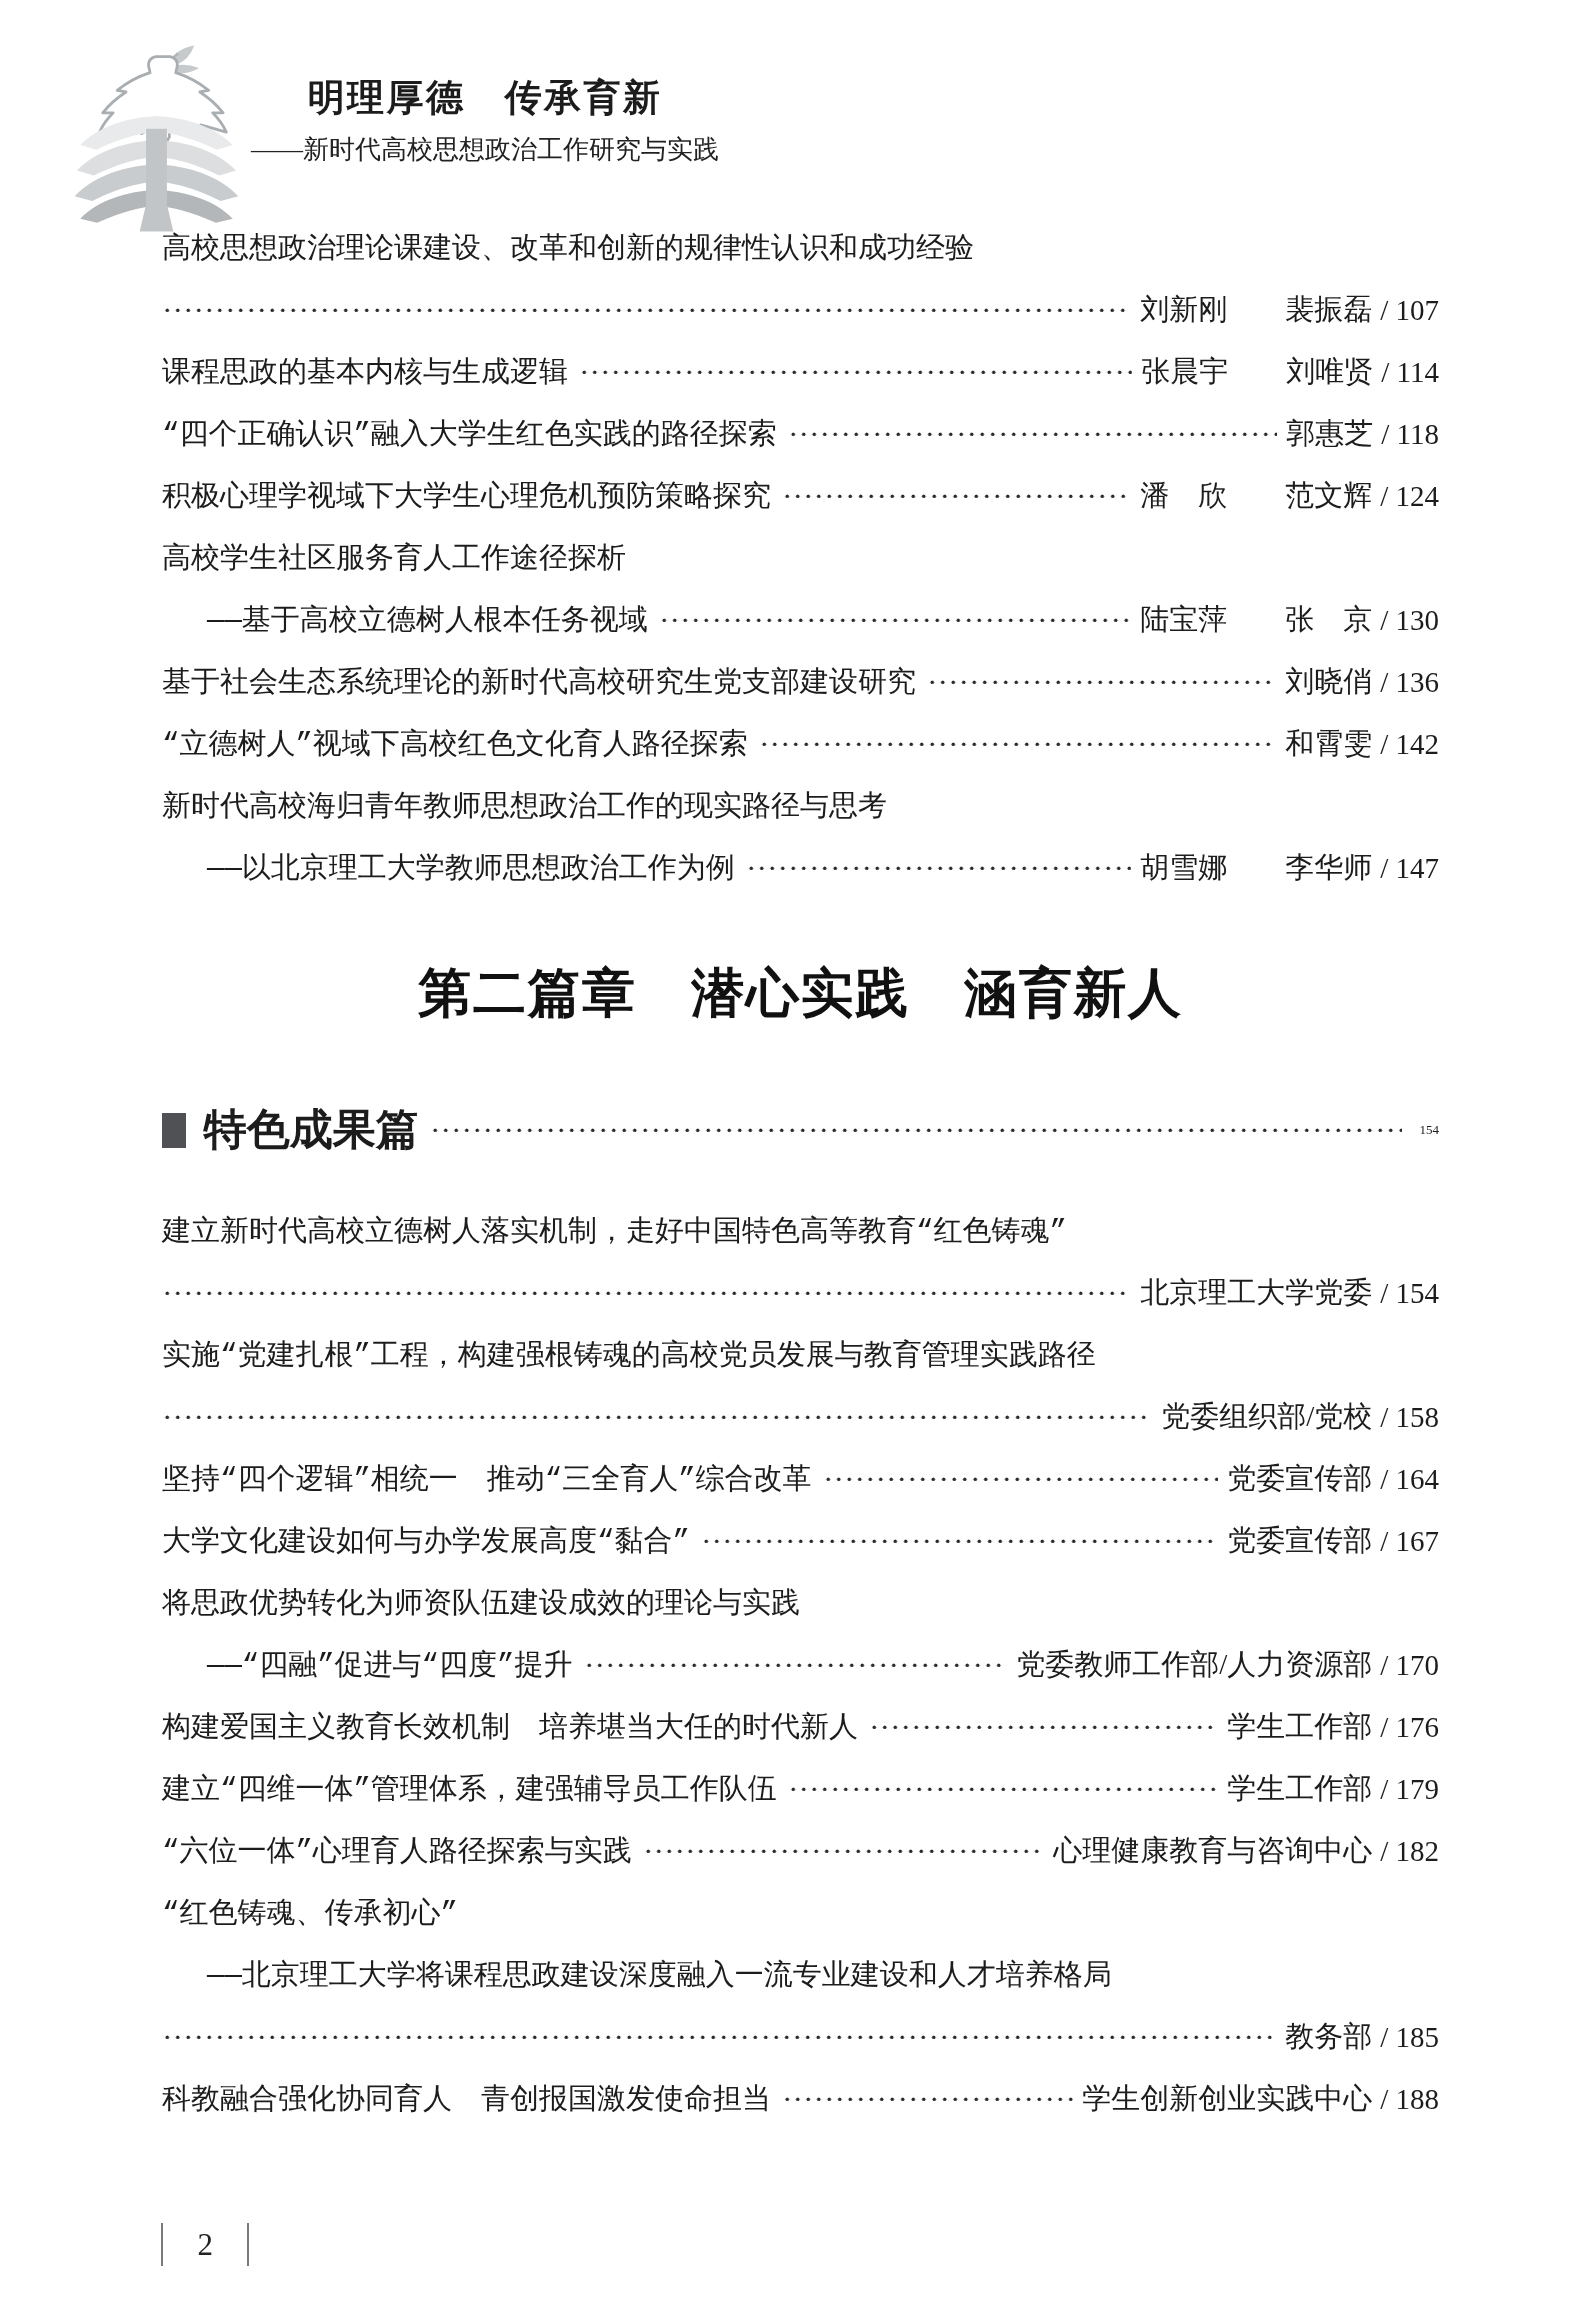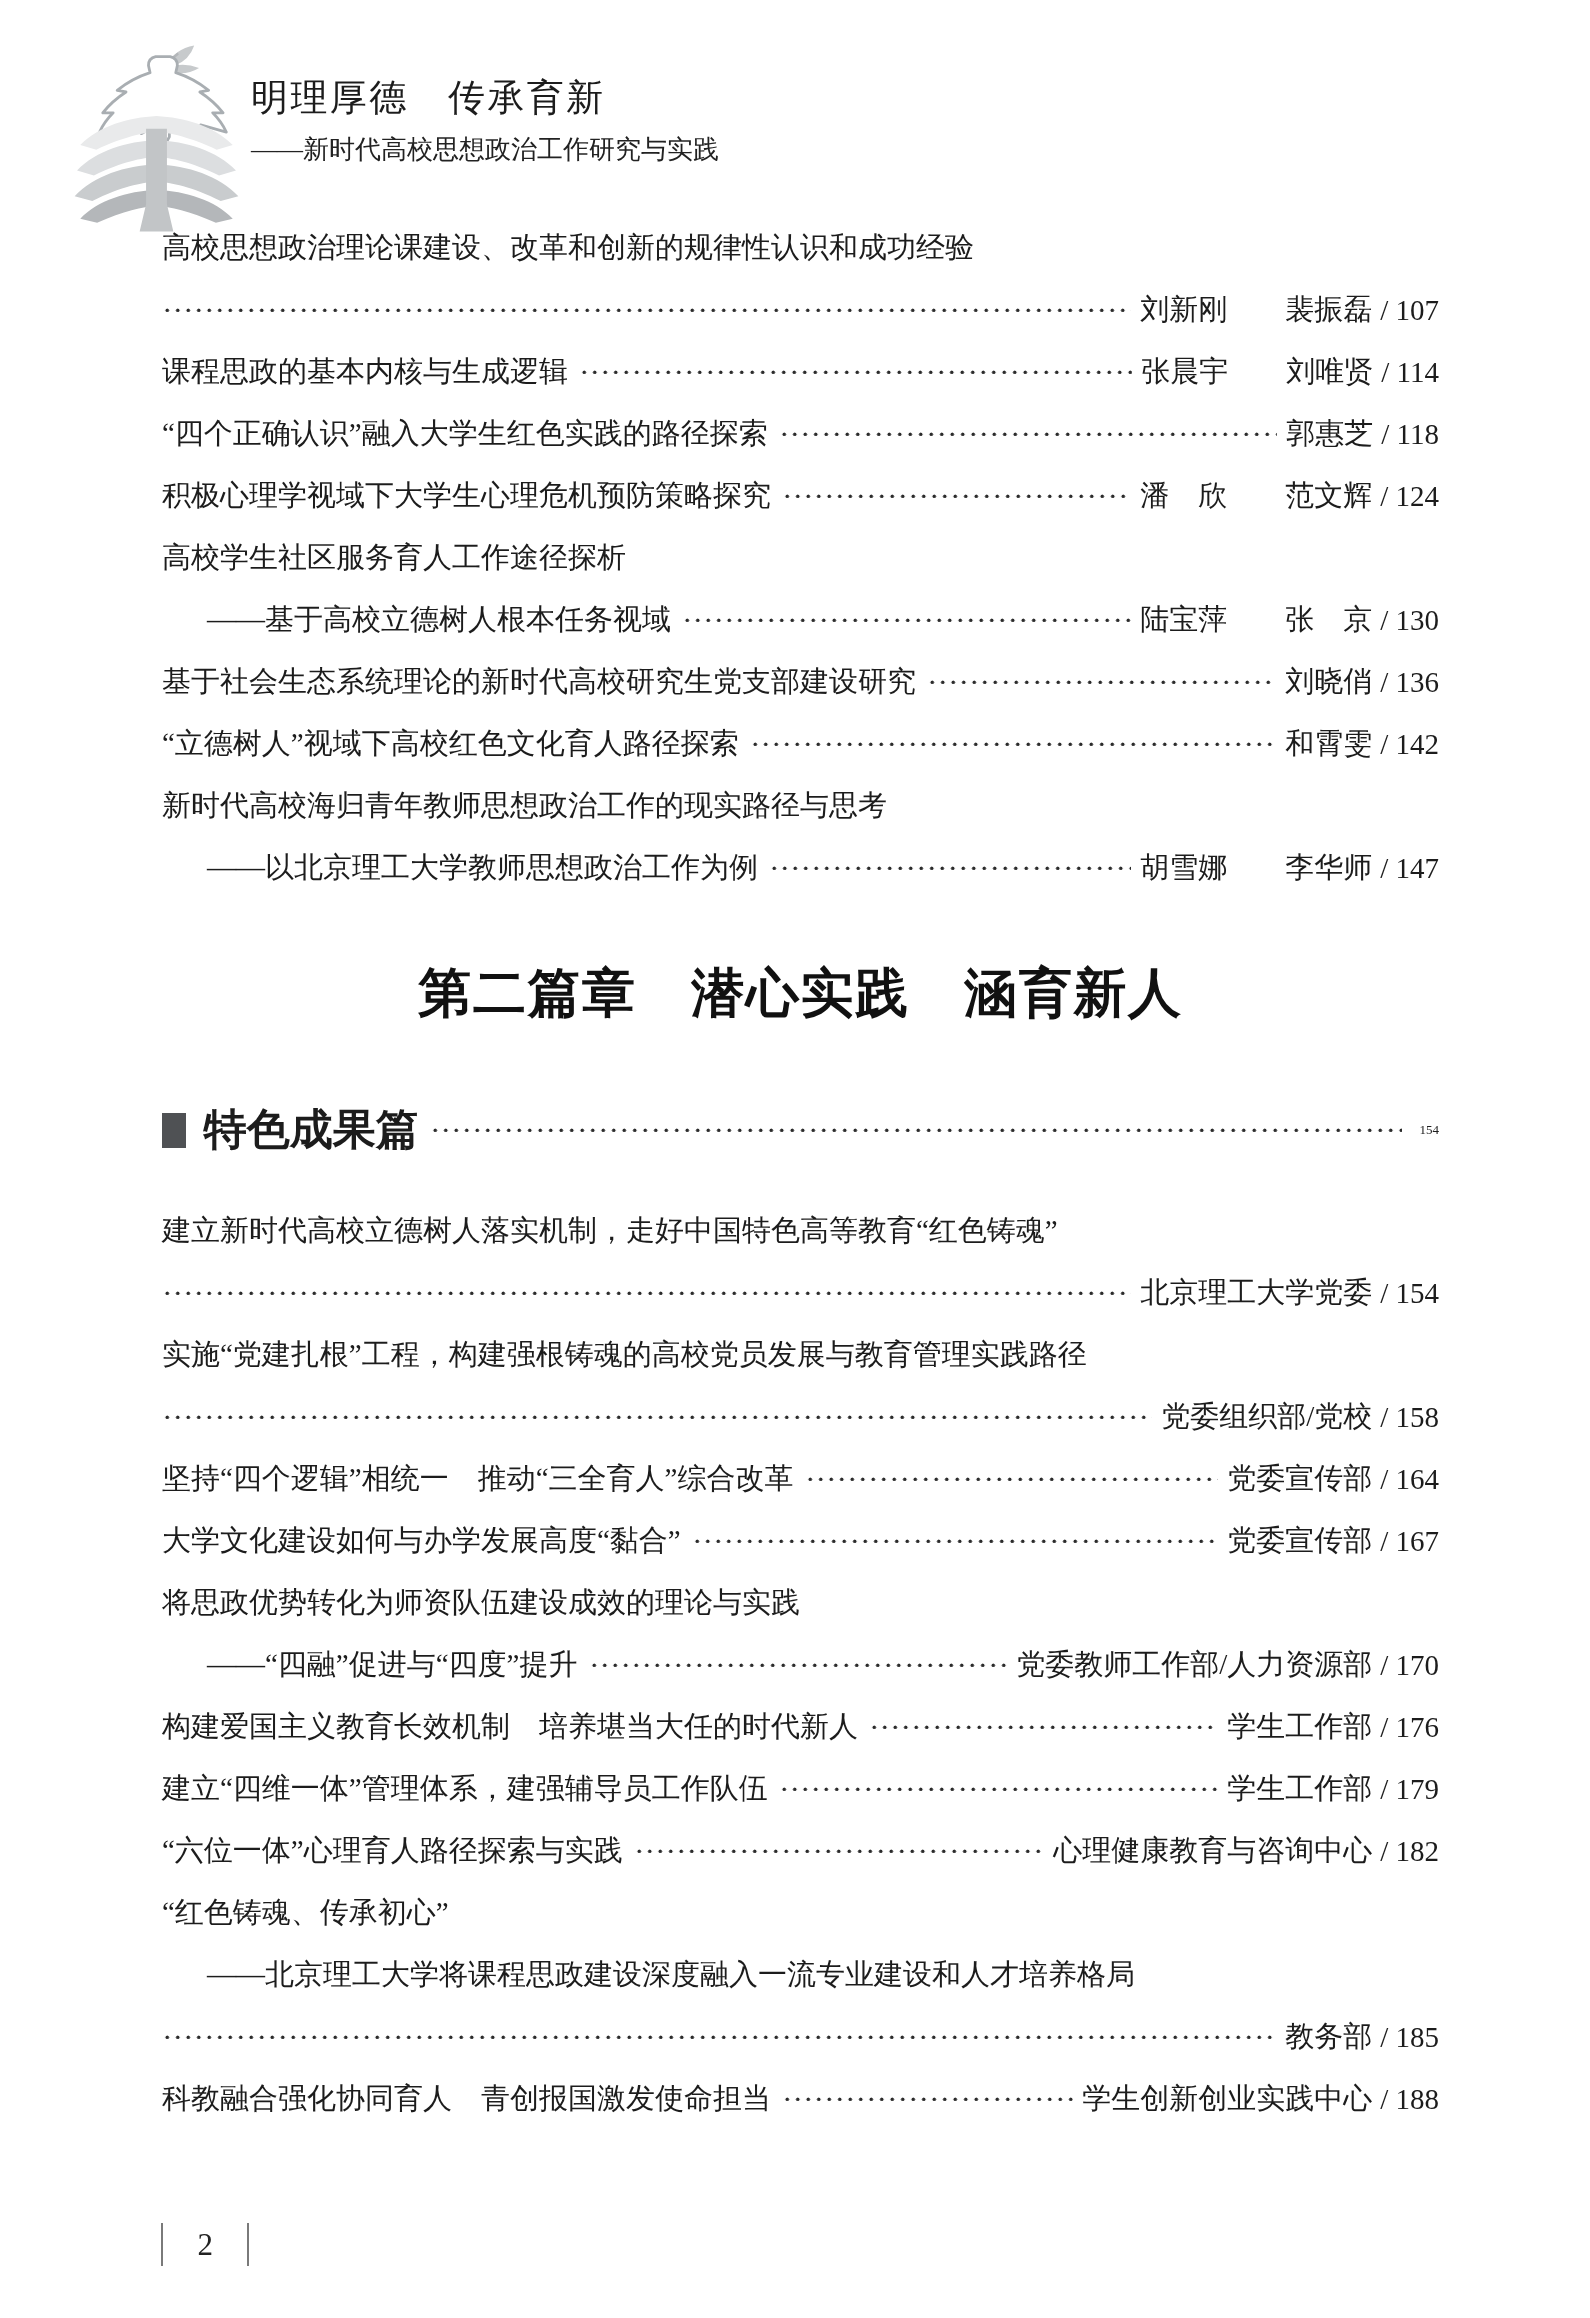--- a/index.html
+++ b/index.html
@@ -8,27 +8,27 @@
     background:#ffffff;
     font-family:"Liberation Serif","DejaVu Serif",serif;
     color:#1c1c1c;
     position:relative;
     overflow:hidden;
   }
   
   .page-header{position:absolute;top:0;left:0;width:100%;height:241px;}
   .logo{position:absolute;left:69px;top:39px;width:175px;height:199px;}
   .header-text{position:absolute;left:251px;top:74px;}
-  .book-title{font-size:37px;font-weight:normal;letter-spacing:2.4px;line-height:47px;white-space:nowrap;}
+  .book-title{font-size:37px;font-weight:bold;letter-spacing:2.4px;line-height:47px;white-space:nowrap;text-align:center;}
   .book-subtitle{font-size:26px;line-height:37px;margin-top:9.6px;white-space:nowrap;color:#222;text-align:center;}
   
   .toc{position:absolute;left:162px;top:217px;width:1277px;}
   .toc-line{display:flex;align-items:center;height:62px;font-size:29px;}
   .toc-line.indent{padding-left:45px;}
-  .title{white-space:nowrap;}
+  .title{white-space:nowrap;font-family:Liberation Mono, monospace;}
   .leader{
     flex:1 1 auto;min-width:19.3px;height:4.8px;align-self:center;
     margin:0 9.6px 0 11.3px;
     background-image:radial-gradient(circle,#2b2b2b 1.7px,transparent 2.1px);
     background-size:10.5px 4.8px;background-repeat:repeat-x;background-position:left center;
   }
   .leader.from-left{margin-left:0;}
   .authors{white-space:nowrap;}
   .page{white-space:nowrap;margin-left:8px;}
   

